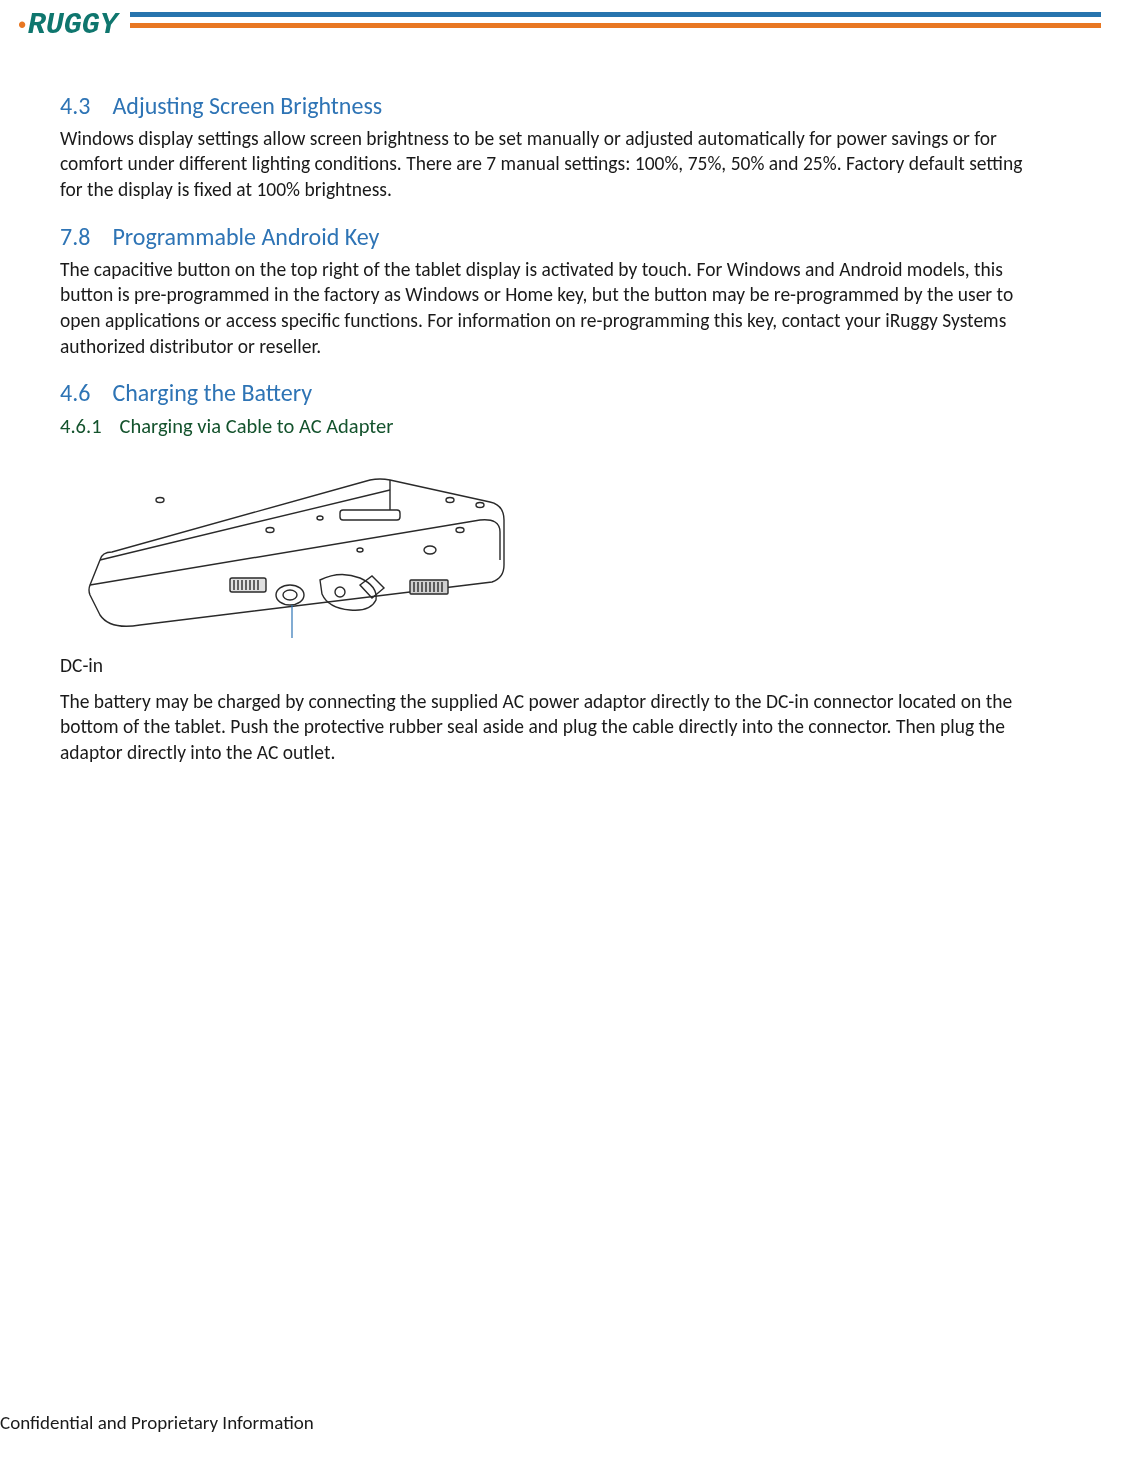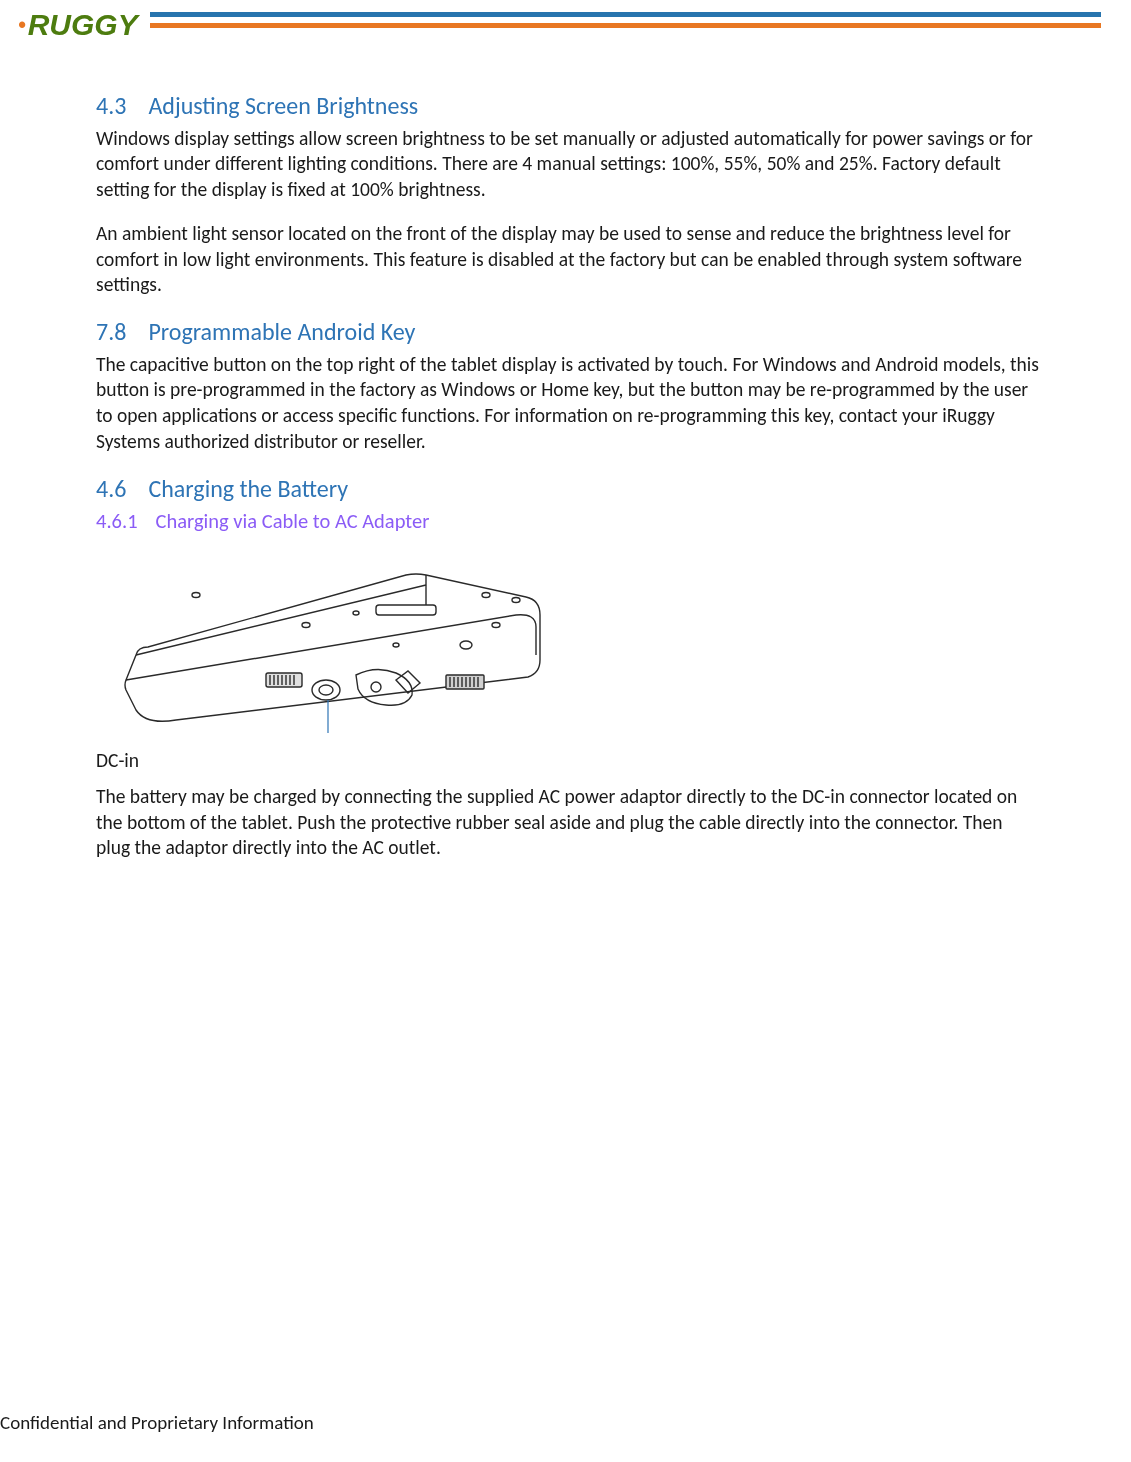--- a/index.html
+++ b/index.html
@@ -33,21 +33,22 @@
     margin-right: 12px;
     line-height: 1;
     padding-top: 2px;
   }
   .logo-dot {
     color: #E87722;
     font-size: 22px;
     margin-right: 2px;
   }
   .logo-text {
-    color: #4d7c0f;
+    color: #0f766e;
+    font-family: Liberation Mono, monospace;
   }
   .rule-wrap {
     flex: 1;
     display: flex;
     flex-direction: column;
     justify-content: flex-start;
     margin-top: 4px;
   }
   .rule-blue {
     height: 5px;
@@ -57,31 +58,30 @@
   .rule-orange {
     height: 5px;
     background: #E87722;
     width: 100%;
     margin-top: 6px;
   }
   .content {
     padding: 50px 92px 0 60px;
     font-size: 19.5px;
     line-height: 1.32;
-    margin-left: 36px;
   }
   .h2 {
     color: #2E74B5;
     font-size: 24px;
     font-weight: 400;
     margin: 0 0 4px 0;
   }
   .h2 .num { margin-right: 22px; }
   .h3 {
-    color: #8b5cf6;
+    color: #14532d;
     font-size: 20.5px;
     font-weight: 400;
     margin: 0 0 6px 0;
   }
   .h3 .num { margin-right: 18px; }
   .para {
     margin: 0 0 18px 0;
   }
   .section { margin-bottom: 10px; }
   .figure {
@@ -116,22 +116,21 @@
       <div class="rule-orange"></div>
     </div>
   </div>
 
   <div class="content">
 
     <div class="section">
       <h2 class="h2">
         <span class="num">4.3</span><span>Adjusting Screen Brightness</span>
       </h2>
-      <p class="para">Windows display settings allow screen brightness to be set manually or adjusted automatically for power savings or for comfort under different lighting conditions.  There are 4 manual settings: 100%, 55%, 50% and 25%.  Factory default setting for the display is fixed at 100% brightness.</p>
-      <p class="para">An ambient light sensor located on the front of the display may be used to sense and reduce the brightness level for comfort in low light environments.  This feature is disabled at the factory but can be enabled through system software settings.</p>
+      <p class="para">Windows display settings allow screen brightness to be set manually or adjusted automatically for power savings or for comfort under different lighting conditions.  There are 7 manual settings: 100%, 75%, 50% and 25%.  Factory default setting for the display is fixed at 100% brightness.</p>
     </div>
 
 
     <div class="section">
       <h2 class="h2">
         <span class="num">7.8</span><span>Programmable Android Key</span>
       </h2>
       <p class="para">The capacitive button on the top right of the tablet display is activated by touch. For Windows and Android models, this button is pre-programmed in the factory as Windows or Home key, but the button may be re-programmed by the user to open applications or access specific functions.  For information on re-programming this key, contact your iRuggy Systems authorized distributor or reseller.</p>
     </div>
 

